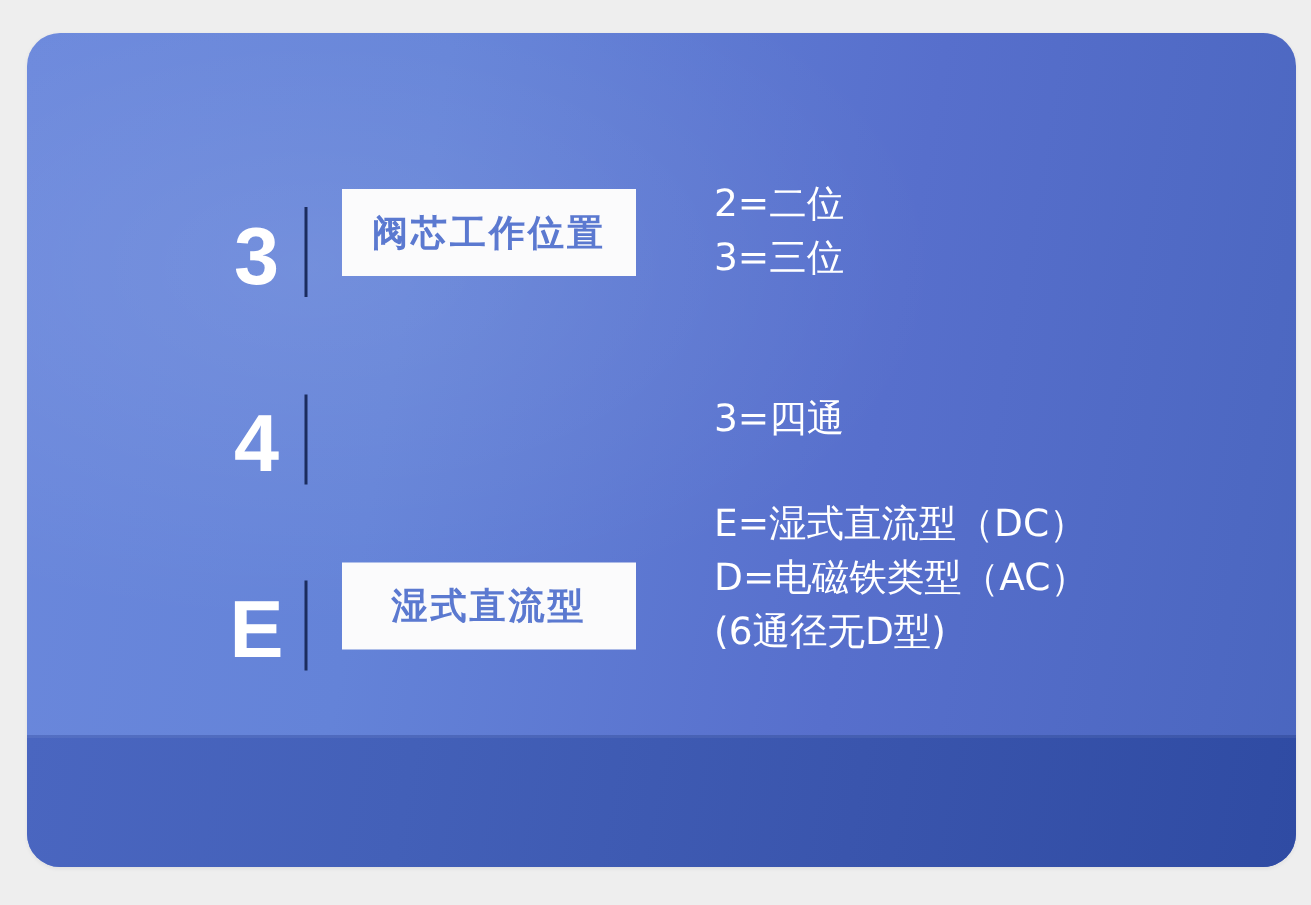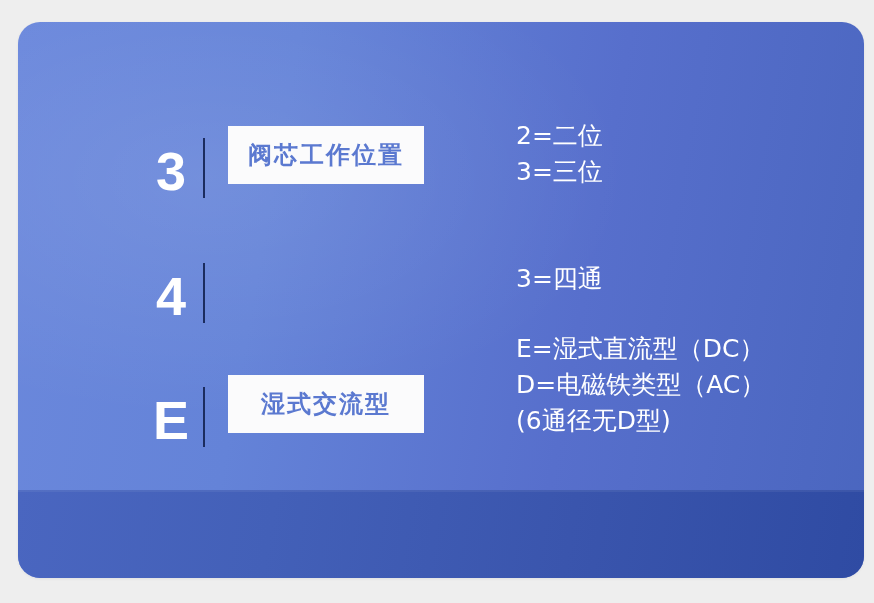--- a/index.html
+++ b/index.html
@@ -121,21 +121,20 @@
   }
 
   .desc {
     position: absolute;
     left: 458px;
     color: #ffffff;
     font-size: 25px;
     line-height: 36px;
     font-family: "DejaVu Sans", "Liberation Sans", sans-serif;
     white-space: nowrap;
-    margin-left: 40px;
   }
   .row-1 .desc { top: -4px; }
   .row-2 .desc { top: 14px; }
   .row-3 .desc { top: -40px; }
 
   .desc-line { display: block; }
 </style>
 </head>
 <body>
 
@@ -162,21 +161,21 @@
       <div class="divider"></div>
       <div class="desc">
         <span class="desc-line">3=四通</span>
       </div>
     </div>
 
     <div class="row row-3">
       <div class="code-letter">E</div>
       <div class="divider"></div>
       <div class="label-box">
-        <span class="label-text">湿式交流型</span>
+        <span class="label-text">湿式直流型</span>
       </div>
       <div class="desc">
         <span class="desc-line">E=湿式直流型（DC）</span>
         <span class="desc-line">D=电磁铁类型（AC）</span>
         <span class="desc-line">(6通径无D型)</span>
       </div>
     </div>
 
   </div>
 </div>

